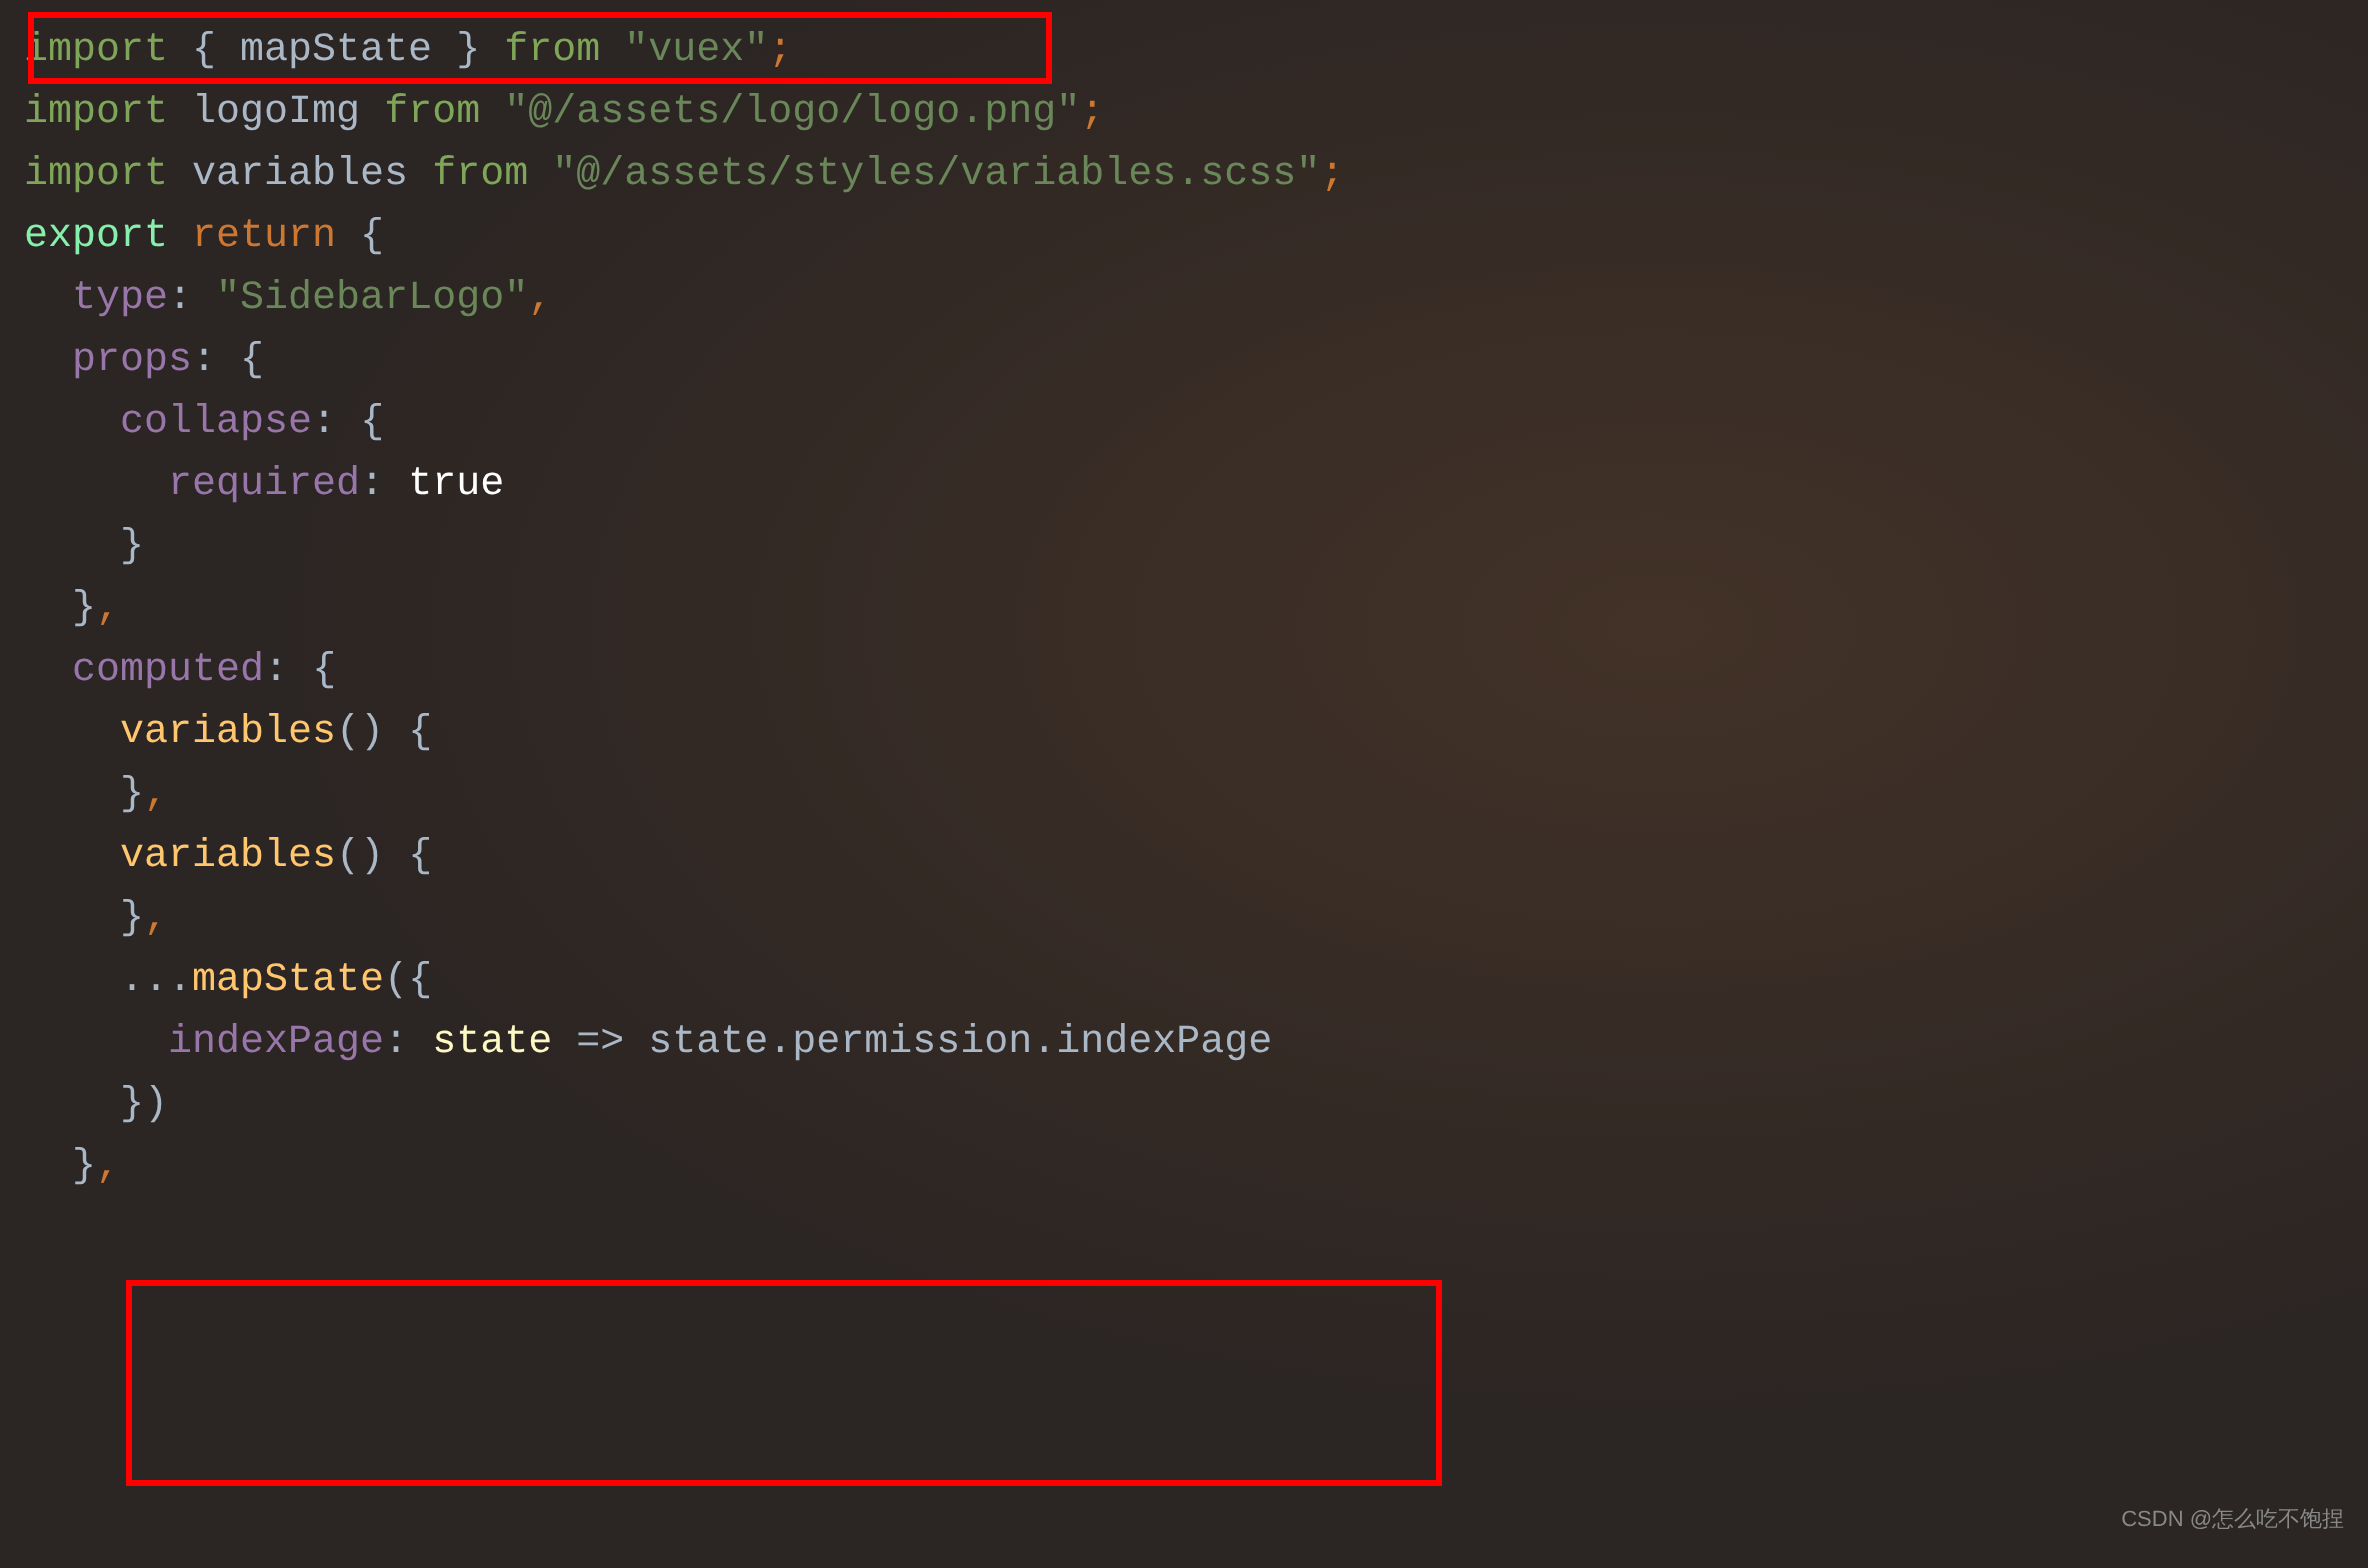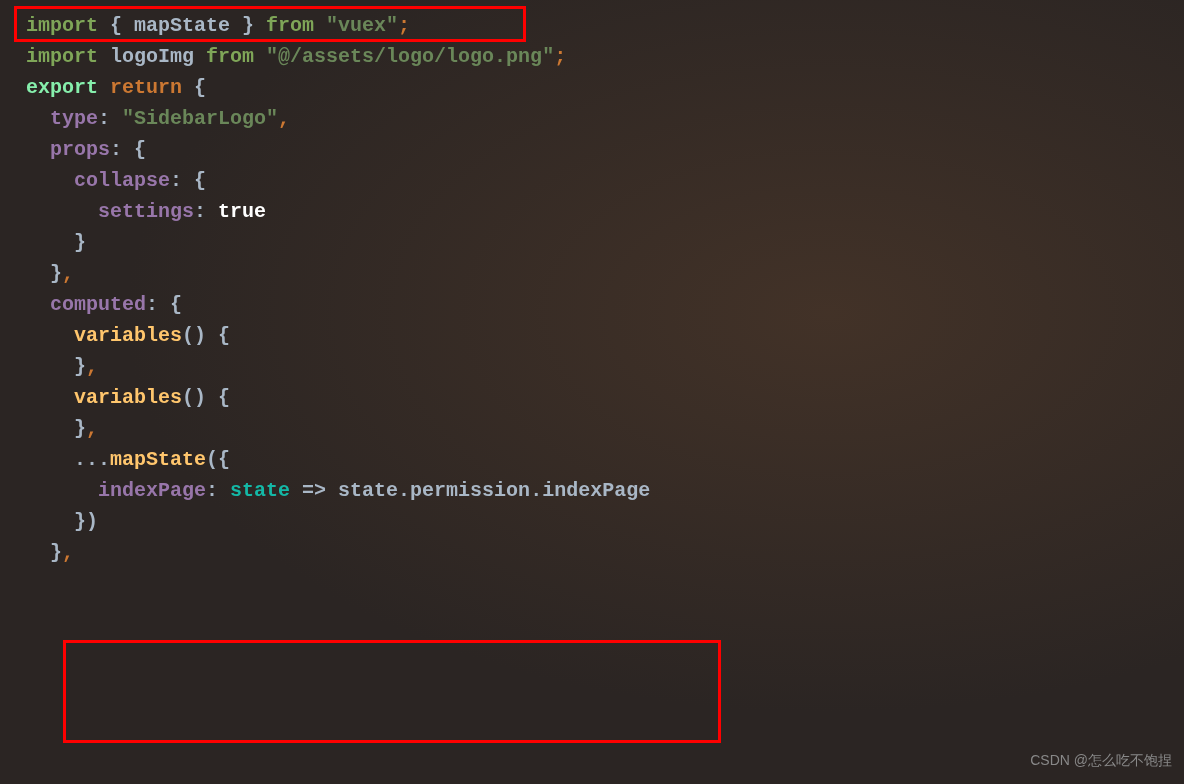--- a/index.html
+++ b/index.html
@@ -26,43 +26,42 @@
       background: radial-gradient(ellipse at 70% 40%, rgba(120, 80, 50, 0.3) 0%, rgba(43, 37, 35, 0.9) 60%);
       z-index: 0;
     }
     .code-container {
       position: relative;
       z-index: 1;
       padding: 10px 0 0 0;
     }
     .line {
       white-space: pre;
-      padding-left: 14px;
-      font-weight: bold;
+      padding-left: 0;
     }
     .kw-import { color: #7fa658; }
     .kw-from { color: #7fa658; }
     .kw-export { color: #86efac; }
     .kw-default { color: #cc7832; }
     .kw-return { color: #cc7832; }
     .kw-this { color: #cc7832; }
     .kw-true { color: #ffffff; }
     .identifier { color: #a9b7c6; }
     .property { color: #9876aa; }
     .func { color: #ffc66d; }
     .type-ref { color: #a9b7c6; }
     .string { color: #6a8759; }
     .punct { color: #cc7832; }
     .brace { color: #a9b7c6; }
     .paren { color: #a9b7c6; }
     .comma { color: #cc7832; }
     .colon { color: #a9b7c6; }
     .arrow { color: #a9b7c6; }
     .spread { color: #a9b7c6; }
-    .state-param { color: #14b8a6; text-align: center; }
+    .state-param { color: #fef9c3; text-align: center; }
     .red-box {
       position: absolute;
       border: 3px solid #ff0000;
       z-index: 2;
       pointer-events: none;
     }
     .box1 {
       top: 6px;
       left: 14px;
       width: 512px;
@@ -72,41 +71,42 @@
       top: 640px;
       left: 63px;
       width: 658px;
       height: 103px;
     }
     .watermark {
       position: absolute;
       bottom: 8px;
       right: 12px;
       color: #888;
-      font-size: 14px;
+      font-size: 11px;
       font-family: sans-serif;
       z-index: 3;
     }
   </style>
 </head>
 <body>
 
 <div class="bg-overlay"></div>
 
 <div class="red-box box1"></div>
 <div class="red-box box2"></div>
 
 <div class="code-container">
   <div class="line"> <span class="kw-import">import</span><span class="brace"> { </span><span class="identifier">mapState</span><span class="brace"> } </span><span class="kw-from">from</span><span class="string"> "vuex"</span><span class="punct">;</span></div>
   <div class="line"> <span class="kw-import">import</span><span class="identifier"> logoImg </span><span class="kw-from">from</span><span class="string"> "@/assets/logo/logo.png"</span><span class="punct">;</span></div>
+  <div class="line"> <span class="kw-import">import</span><span class="identifier"> variables </span><span class="kw-from">from</span><span class="string"> "@/assets/styles/variables.scss"</span><span class="punct">;</span></div>
   <div class="line"> <span class="kw-export">export</span><span class="kw-default"> return</span><span class="brace"> {</span></div>
   <div class="line"> <span class="property">  type</span><span class="colon">: </span><span class="string">"SidebarLogo"</span><span class="comma">,</span></div>
   <div class="line"> <span class="property">  props</span><span class="colon">: </span><span class="brace">{</span></div>
   <div class="line"> <span class="property">    collapse</span><span class="colon">: </span><span class="brace">{</span></div>
-  <div class="line"> <span class="property">      settings</span><span class="colon">: </span><span class="kw-true">true</span></div>
+  <div class="line"> <span class="property">      required</span><span class="colon">: </span><span class="kw-true">true</span></div>
   <div class="line"> <span class="brace">    }</span></div>
   <div class="line"> <span class="brace">  }</span><span class="comma">,</span></div>
   <div class="line"> <span class="property">  computed</span><span class="colon">: </span><span class="brace">{</span></div>
   <div class="line"> <span class="func">    variables</span><span class="paren">() </span><span class="brace">{</span></div>
   <div class="line"> <span class="brace">    }</span><span class="comma">,</span></div>
   <div class="line"> <span class="func">    variables</span><span class="paren">() </span><span class="brace">{</span></div>
   <div class="line"> <span class="brace">    }</span><span class="comma">,</span></div>
   <div class="line"> <span class="spread">    ...</span><span class="func">mapState</span><span class="paren">(</span><span class="brace">{</span></div>
   <div class="line"> <span class="property">      indexPage</span><span class="colon">: </span><span class="state-param">state</span><span class="arrow"> =&gt; </span><span class="identifier">state.permission.indexPage</span></div>
   <div class="line"> <span class="brace">    }</span><span class="paren">)</span></div>

